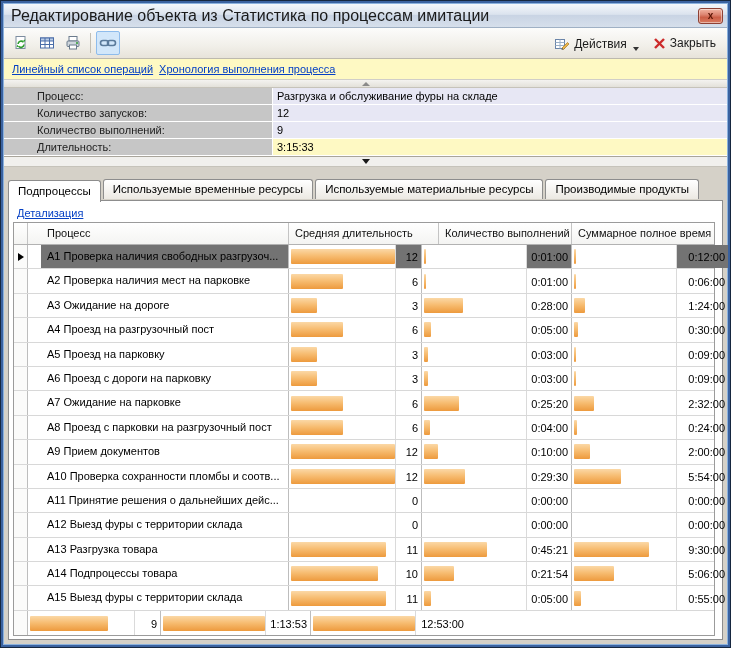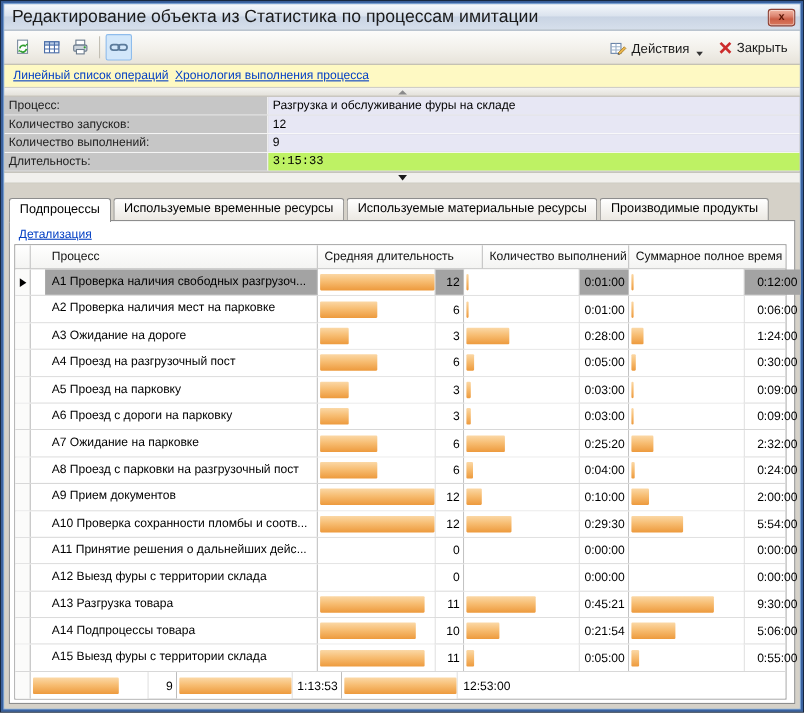--- a/index.html
+++ b/index.html
@@ -61,28 +61,28 @@
 
   
   .split-strip{ flex:0 0 8px; background:linear-gradient(180deg,#f4f3f0,#e3e1da); border-bottom:1px solid #c6c3ba; display:flex; align-items:center; justify-content:center; cursor:pointer;}
   .tri-up{ width:0;height:0;border-left:4px solid transparent;border-right:4px solid transparent;border-bottom:4px solid #8a8a8a;}
   .split-strip.lower{ flex:0 0 10px; background:#f1f0ed; }
   .tri-down{ width:0;height:0;border-left:4px solid transparent;border-right:4px solid transparent;border-top:5px solid #1a1a1a;}
 
   
   .props{ flex:0 0 69px; border-bottom:1px solid #a9a59b; background:#c6c6c6; overflow:hidden;}
   .prop-row{ display:flex; height:17px; border-bottom:1px solid #ffffff; }
-  .prop-label{ width:240px; flex:0 0 240px; background:#c6c6c6; color:#222; padding:2px 4px 0 4px; border-right:1px solid #ffffff; white-space:nowrap; overflow:hidden;}
+  .prop-label{ width:240px; flex:0 0 240px; background:#c6c6c6; color:#222; padding:2px 4px 0 4px; border-right:1px solid #ffffff; white-space:nowrap; overflow:hidden;margin-left:29px;}
   .prop-value{ flex:1; background:#e7e7f4; padding:2px 4px 0 4px; white-space:nowrap; overflow:hidden; cursor:text;}
-  .prop-value.highlight{ background:#bef264;font-family:Liberation Mono, monospace; }
+  .prop-value.highlight{ background:#fef9c3; }
 
   
   .gray-gap{ flex:0 0 12px; background:#d5d1c8; }
   .tabs-wrap{ flex:1; display:flex; flex-direction:column; padding:0 4px 4px 4px; background:#d5d1c8; min-height:0;}
-  .tabstrip{ display:flex; align-items:center; height:22px; flex:0 0 22px; position:relative; z-index:2;}
+  .tabstrip{ display:flex; align-items:flex-start; height:22px; flex:0 0 22px; position:relative; z-index:2;}
   .tab{
     height:20px; padding:3px 9px 0 9px; margin-right:2px; white-space:nowrap;
     border:1px solid #8d8d8d; border-bottom:none; border-radius:3px 3px 0 0;
     background:linear-gradient(180deg,#ffffff,#ece9e3); cursor:pointer; font-size:11.5px;
   }
   .tab.active{ height:22px; background:#ffffff; position:relative; top:1px; padding-top:4px; }
   .tabpage{
     flex:1; background:#ffffff; border:1px solid #8d8d8d; margin-top:-1px;
     padding:2px 3px 3px 3px; display:flex; flex-direction:column; min-height:0; position:relative; z-index:1;
   }
@@ -109,21 +109,21 @@
   .c-bar:last-child{ border-right:none; }
   .barzone{ flex:1; position:relative; display:flex; align-items:center; padding-left:2px; background:#fff;}
   .bar{
     height:15px; border-radius:1px;
     background:linear-gradient(180deg,#fbd8a6 0%,#f7bd72 45%,#ed9a3d 100%);
   }
   .valzone{ border-left:1px solid #dadada; display:flex; align-items:center; justify-content:flex-end; padding:1px 3px 0 1px; white-space:nowrap;}
   .vz-count{ width:26px; flex:0 0 26px; }
   .vz-avg{ width:45px; flex:0 0 45px; }
   .vz-total{ width:52px; flex:0 0 52px; }
-  .g-row.selected .c-name, .g-row.selected .valzone{ background:#a3a3a3; }
+  .g-row.selected .c-name, .g-row.selected .valzone{ background:#737373; }
 </style>
 </head>
 <body>
 
 <div class="window">
   <div class="frame-pad">
 
     <div class="titlebar">
       <div class="title-text">Редактирование объекта  из Статистика по процессам имитации</div>
       <div class="btn-close-window">

